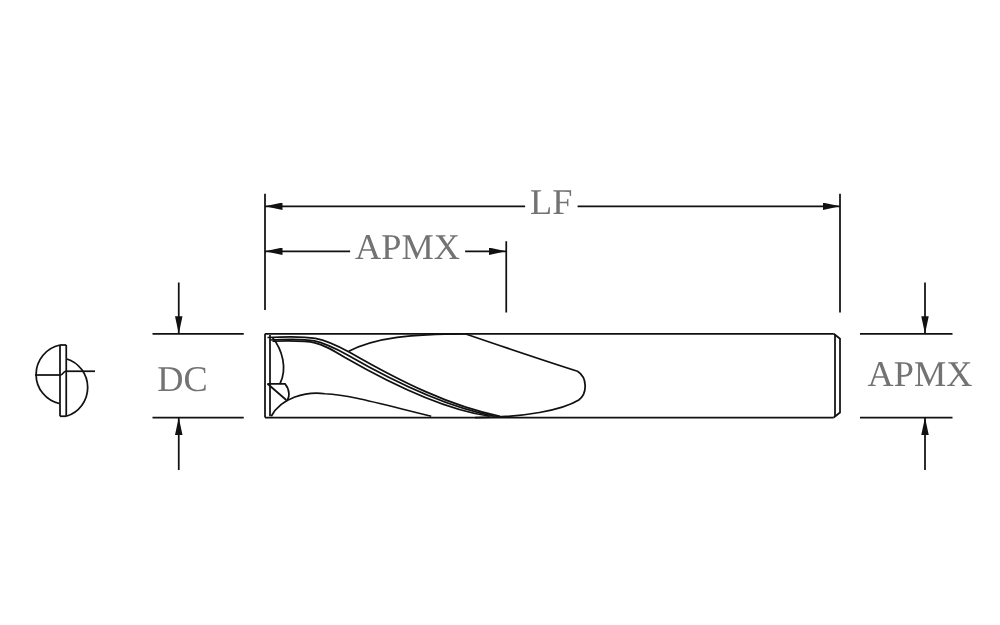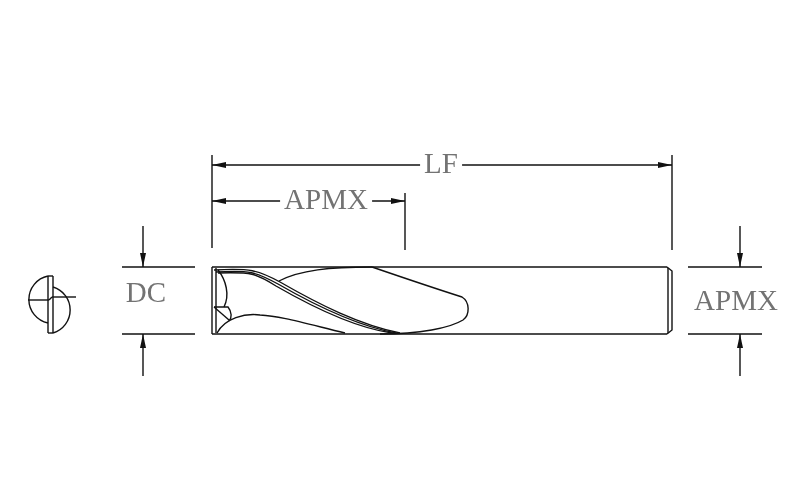--- a/index.html
+++ b/index.html
@@ -90,14 +90,14 @@
 
     <line x1="216" y1="268" x2="216" y2="333"></line>
     <path d="M218,270 C226,280 230,295 224,307"></path>
     <path d="M214,307 L228,307 C232,312 232,318 229,321"></path>
     <line x1="214" y1="307" x2="229" y2="320"></line>
   </g>
 </svg>
 
 <span class="lbl" style="left:441px; top:163px;">LF</span>
 <span class="lbl" style="left:326px; top:199px;">APMX</span>
-<span class="lbl plain" style="left:146px; top:292px;text-align:right;">DC</span>
+<span class="lbl plain" style="left:146px; top:304px;text-align:right;">DC</span>
 <span class="lbl plain" style="left:736px; top:300px;">APMX</span>
 
 </body></html>

